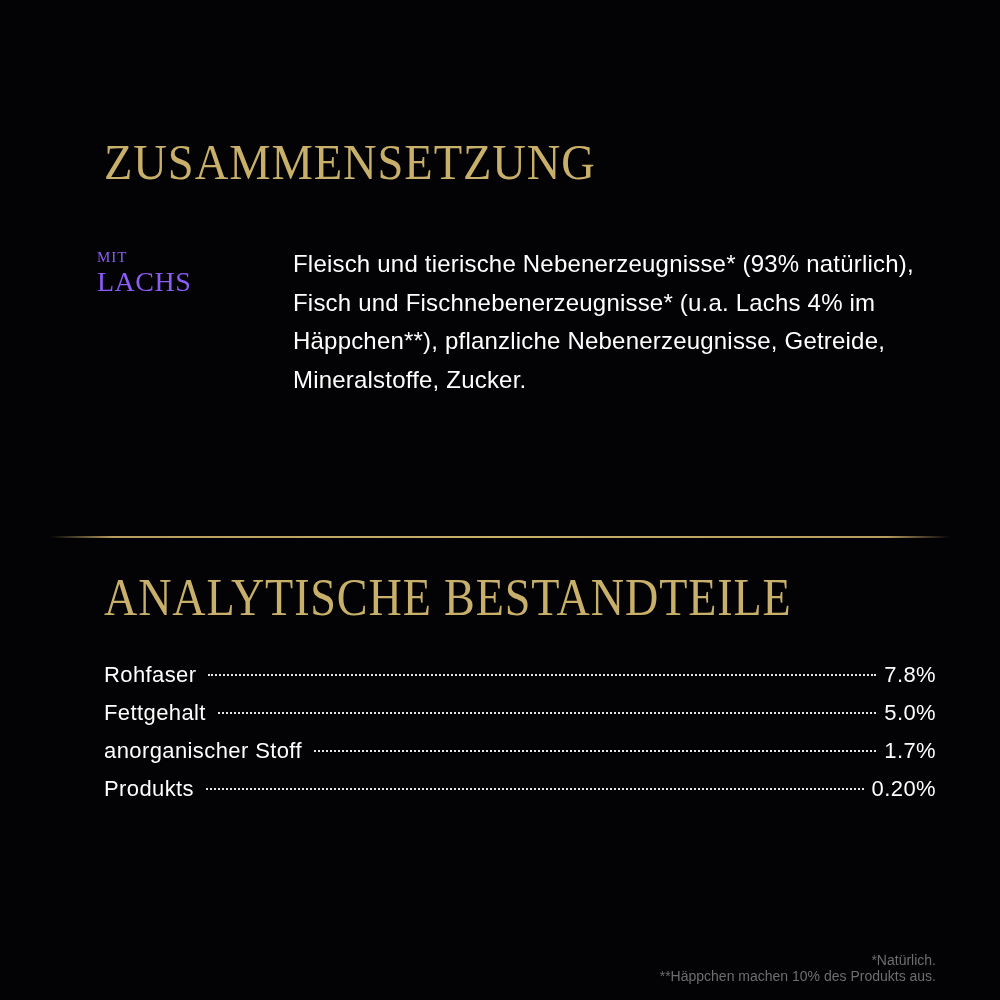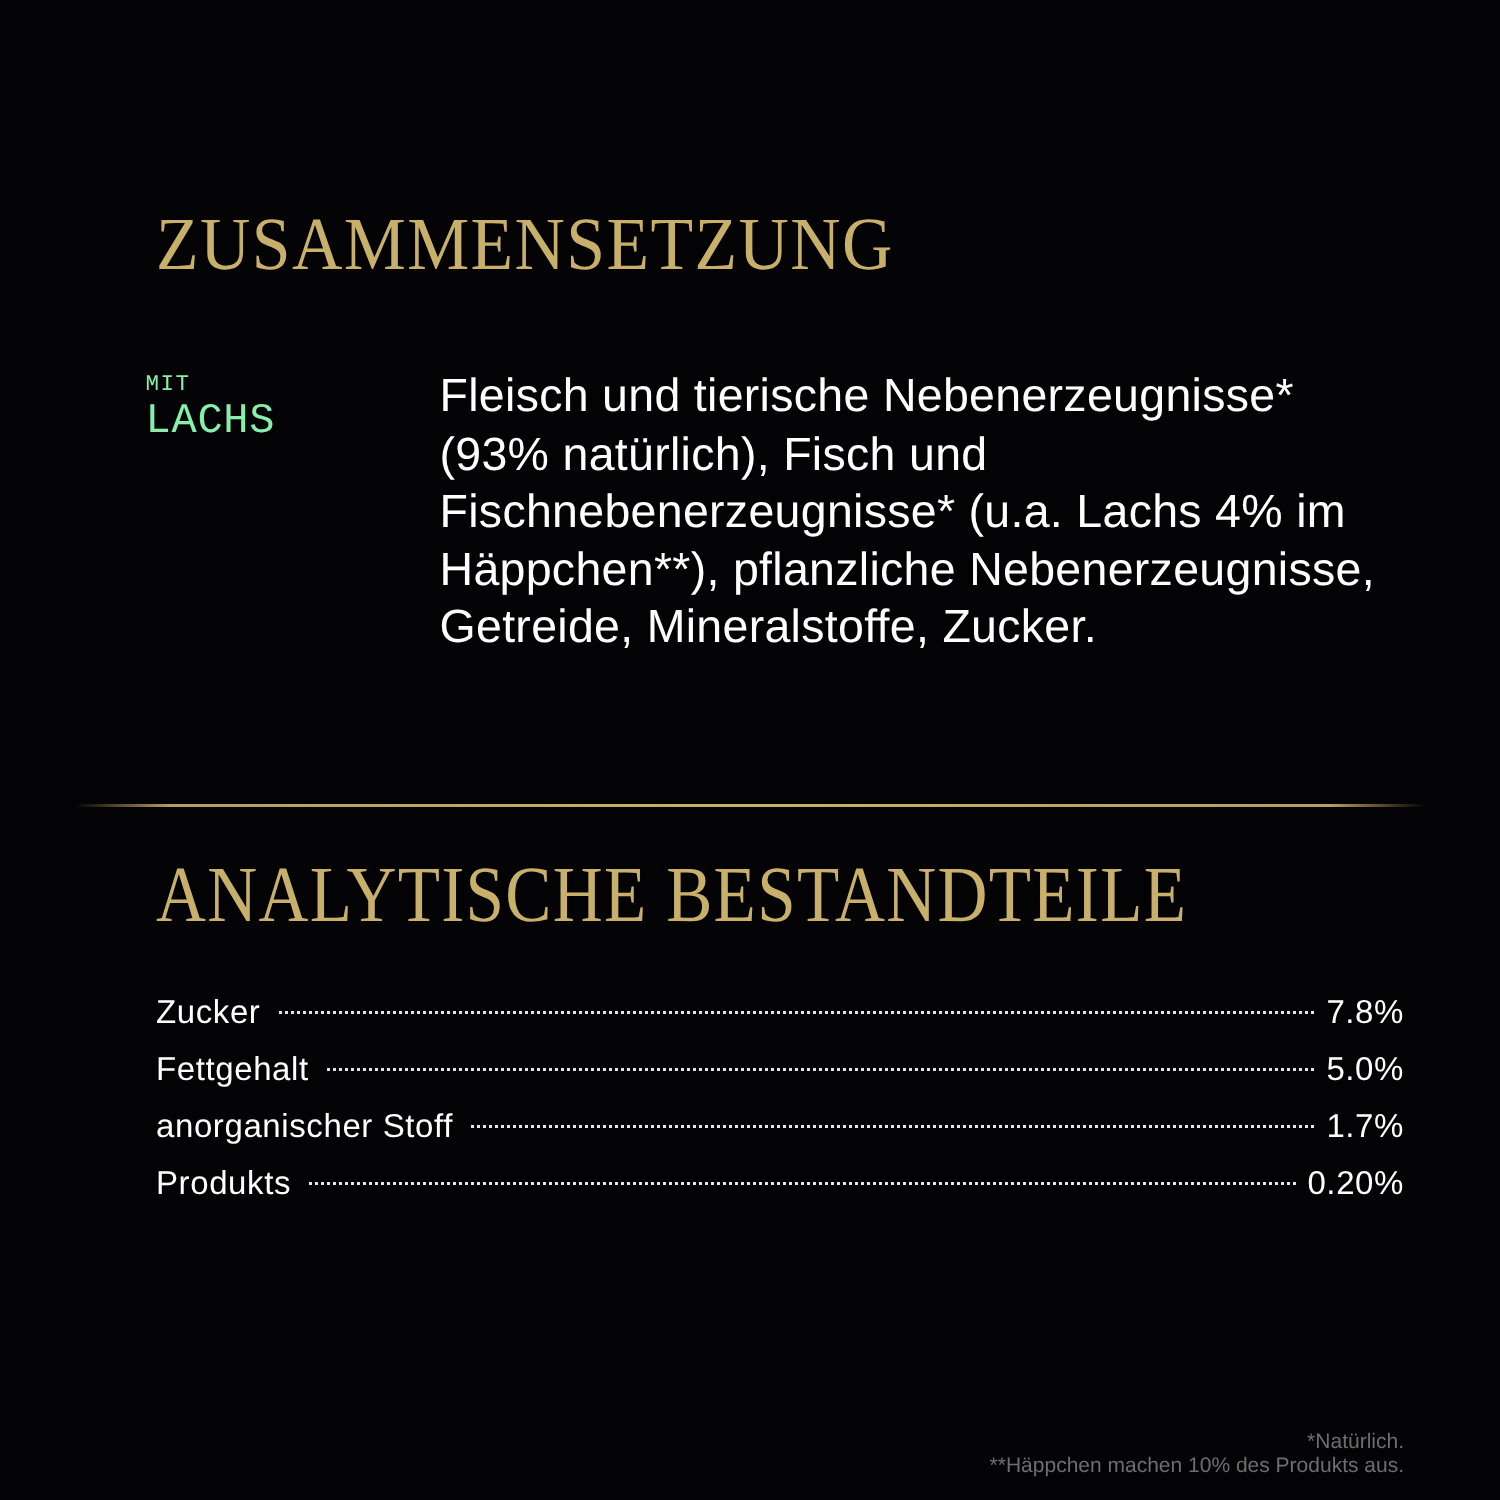--- a/index.html
+++ b/index.html
@@ -35,41 +35,41 @@
     #heading-analytical {
       top: 568px;
       font-size: 53px;
       line-height: 58px;
       transform: scaleX(0.87);
     }
     .variant {
       position: absolute;
       left: 97px;
       top: 248px;
-      color: #86efac;
-      font-family: Liberation Mono, monospace;
+      color: #8b5cf6;
+      font-family: Liberation Serif, serif;
     }
     .variant .small {
       display: block;
       font-size: 15px;
       letter-spacing: 1px;
       line-height: 18px;
     }
     .variant .big {
       display: block;
       font-size: 28px;
       line-height: 32px;
       letter-spacing: 0.5px;
     }
     .ingredients {
       position: absolute;
       left: 293px;
       top: 245px;
       width: 640px;
-      font-size: 31px;
+      font-size: 24px;
       line-height: 38.5px;
       color: #ffffff;
       margin: 0;
       letter-spacing: 0.2px;
     }
     .divider {
       position: absolute;
       left: 50px;
       top: 536px;
       width: 900px;
@@ -131,21 +131,21 @@
 </div>
 
 <p class="ingredients">Fleisch und tierische Nebenerzeugnisse* (93% natürlich), Fisch und Fischnebenerzeugnisse* (u.a. Lachs 4% im Häppchen**), pflanzliche Nebenerzeugnisse, Getreide, Mineralstoffe, Zucker.</p>
 
 <div class="divider"></div>
 
 <h2 id="heading-analytical" class="gold-heading">ANALYTISCHE BESTANDTEILE</h2>
 
 <ul class="analytics">
   <li>
-    <span class="label">Zucker</span>
+    <span class="label">Rohfaser</span>
     <span class="dots"></span>
     <span class="value">7.8%</span>
   </li>
   <li>
     <span class="label">Fettgehalt</span>
     <span class="dots"></span>
     <span class="value">5.0%</span>
   </li>
   <li>
     <span class="label">anorganischer Stoff</span>

